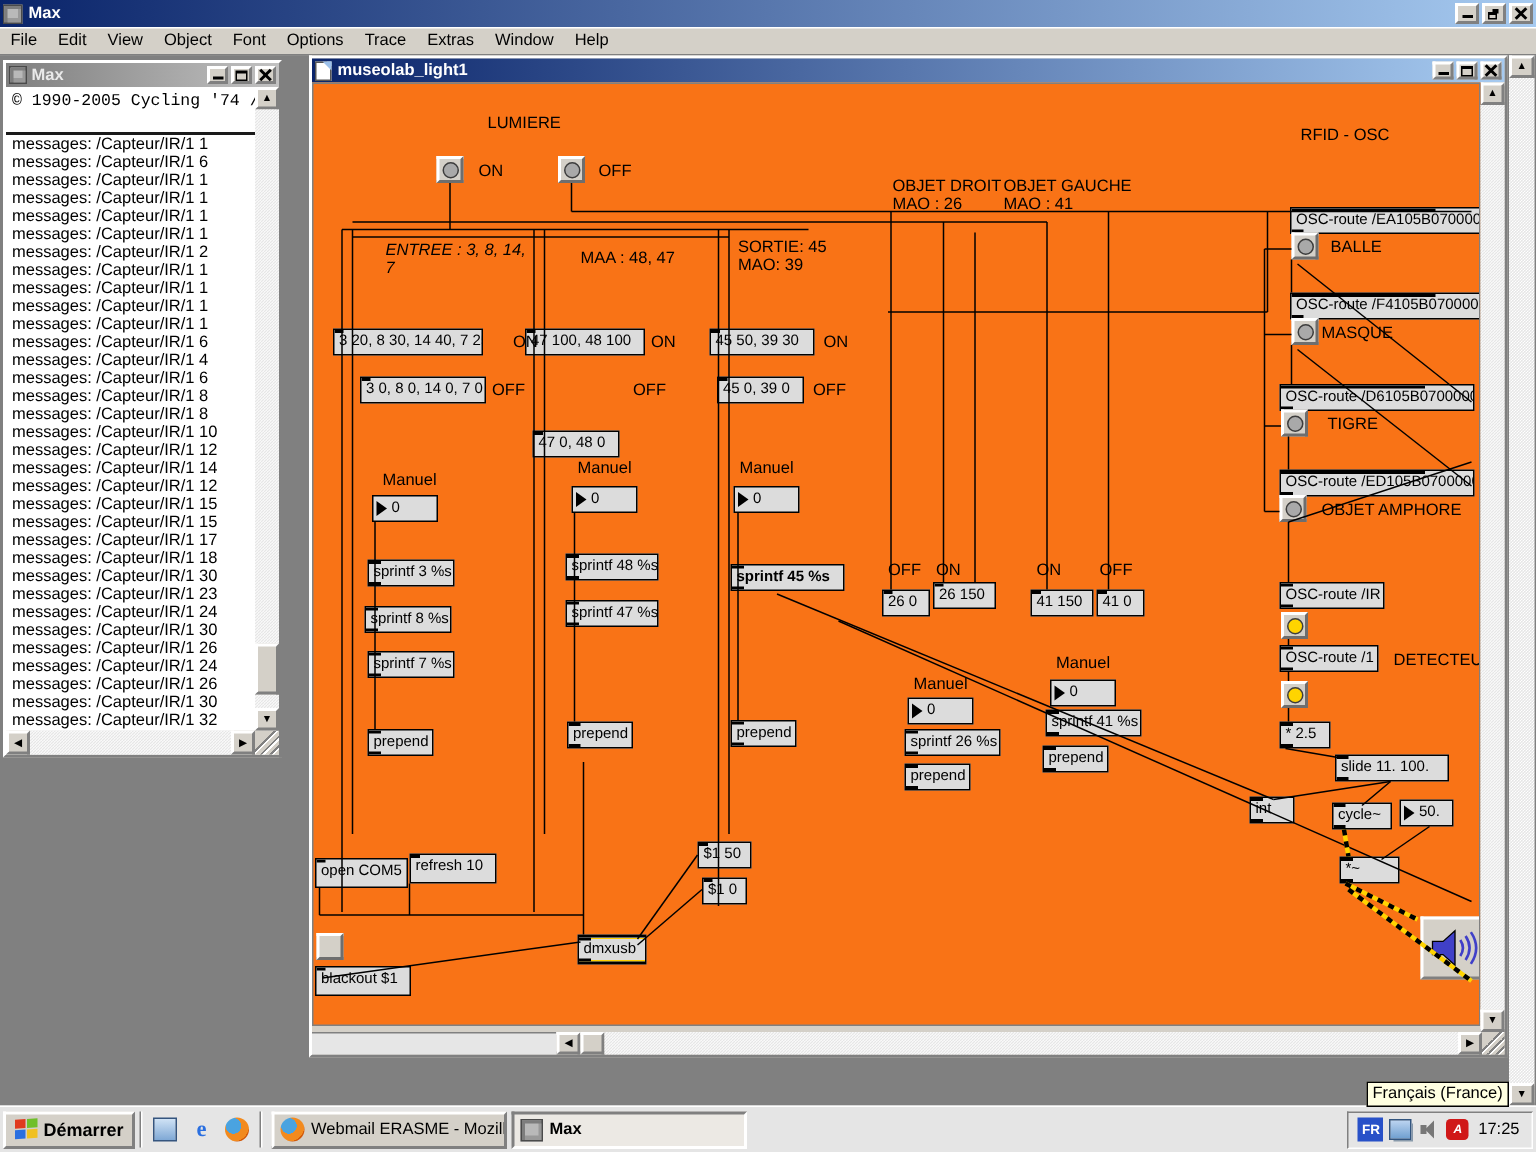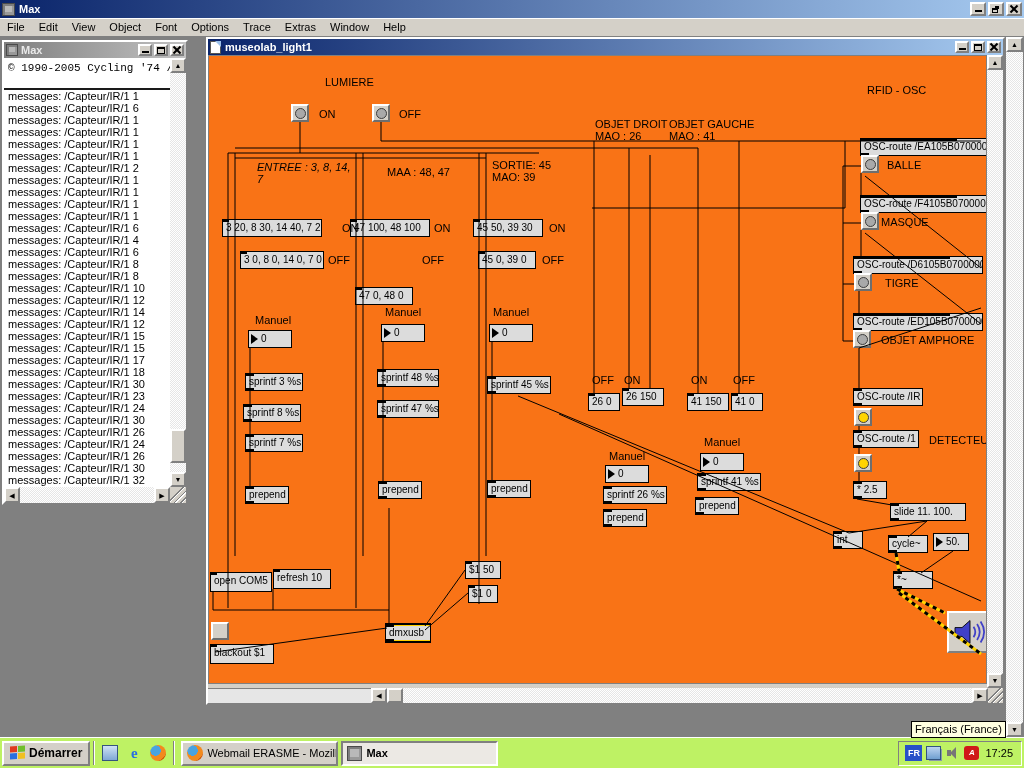--- a/index.html
+++ b/index.html
@@ -81,21 +81,21 @@
   .toggle { position:absolute; width:18px; height:18px; background:#d4d0c8; z-index:2;
     border:2px solid; border-color:#fff #6e6e6e #6e6e6e #fff; }
   #speaker-btn { position:absolute; left:738px; top:555px; width:46px; height:42px; z-index:3;
     display:flex; align-items:center; justify-content:center; }
   #cords { position:absolute; left:0; top:0; width:779px; height:629px; z-index:5; pointer-events:none; }
 
   
   #main-vscroll { position:absolute; right:1px; top:0; width:17px; height:700px; }
 
   
-  #taskbar { position:absolute; left:0; top:737px; width:1024px; height:31px; background:#bef264;
+  #taskbar { position:absolute; left:0; top:737px; width:1024px; height:31px; background:#e5e5e5;
     border-top:1px solid #fff; display:flex; align-items:center; padding:0 2px; font-size:11px; }
   #start-btn { height:25px; display:flex; align-items:center; gap:3px; padding:0 6px; font-weight:bold; font-size:12px; }
   .win-flag { width:16px; height:14px; display:grid; grid-template-columns:7px 7px; grid-template-rows:6px 6px; gap:1px; transform:skewY(-4deg); }
   .win-flag i:nth-child(1){background:#e03a1e;} .win-flag i:nth-child(2){background:#6fbf2a;}
   .win-flag i:nth-child(3){background:#2a6fe0;} .win-flag i:nth-child(4){background:#f0c020;}
   .ql-sep { width:2px; height:24px; margin:0 3px; border-left:1px solid #808080; border-right:1px solid #fff; }
   .ql-icon { width:20px; height:20px; margin:0 2px; display:flex; align-items:center; justify-content:center; }
   .task-btn { height:25px; width:157px; margin-left:3px; display:flex; align-items:center; gap:4px; padding:0 4px; overflow:hidden; white-space:nowrap; }
   .task-btn.pressed { border-color:#808080 #fff #fff #808080; background:#ece9e4; font-weight:bold; }
   .ticon { width:16px; height:16px; flex:none; }
@@ -325,21 +325,21 @@
         <div class="numbox" style="left:491px;top:397px;width:44px;">0</div>
         <div class="numbox" style="left:724px;top:477px;width:36px;">50.</div>
 
         <div class="obj" style="left:36px;top:317px;width:58px;">sprintf 3 %s</div>
         <div class="obj" style="left:34px;top:348px;width:58px;">sprintf 8 %s</div>
         <div class="obj" style="left:36px;top:378px;width:58px;">sprintf 7 %s</div>
         <div class="obj" style="left:36px;top:430px;width:44px;">prepend</div>
         <div class="obj" style="left:168px;top:313px;width:62px;">sprintf 48 %s</div>
         <div class="obj" style="left:168px;top:344px;width:62px;">sprintf 47 %s</div>
         <div class="obj" style="left:169px;top:425px;width:44px;">prepend</div>
-        <div class="obj" style="left:278px;top:320px;width:64px;">sprintf 45 %s</div>
+        <div class="obj" style="left:278px;top:320px;width:76px;font-weight:bold;">sprintf 45 %s</div>
         <div class="obj" style="left:278px;top:424px;width:44px;">prepend</div>
         <div class="obj" style="left:394px;top:430px;width:64px;">sprintf 26 %s</div>
         <div class="obj" style="left:394px;top:453px;width:44px;">prepend</div>
         <div class="obj" style="left:488px;top:417px;width:64px;">sprintf 41 %s</div>
         <div class="obj" style="left:486px;top:441px;width:44px;">prepend</div>
         <div class="obj wide-inlet" style="left:651px;top:82px;width:130px;">OSC-route /EA105B0700000007</div>
         <div class="obj wide-inlet" style="left:651px;top:139px;width:130px;">OSC-route /F4105B0700000007</div>
         <div class="obj wide-inlet" style="left:644px;top:200px;width:130px;">OSC-route /D6105B0700000007</div>
         <div class="obj wide-inlet" style="left:644px;top:257px;width:130px;">OSC-route /ED105B0700000007</div>
         <div class="obj" style="left:644px;top:332px;width:70px;">OSC-route /IR</div>

